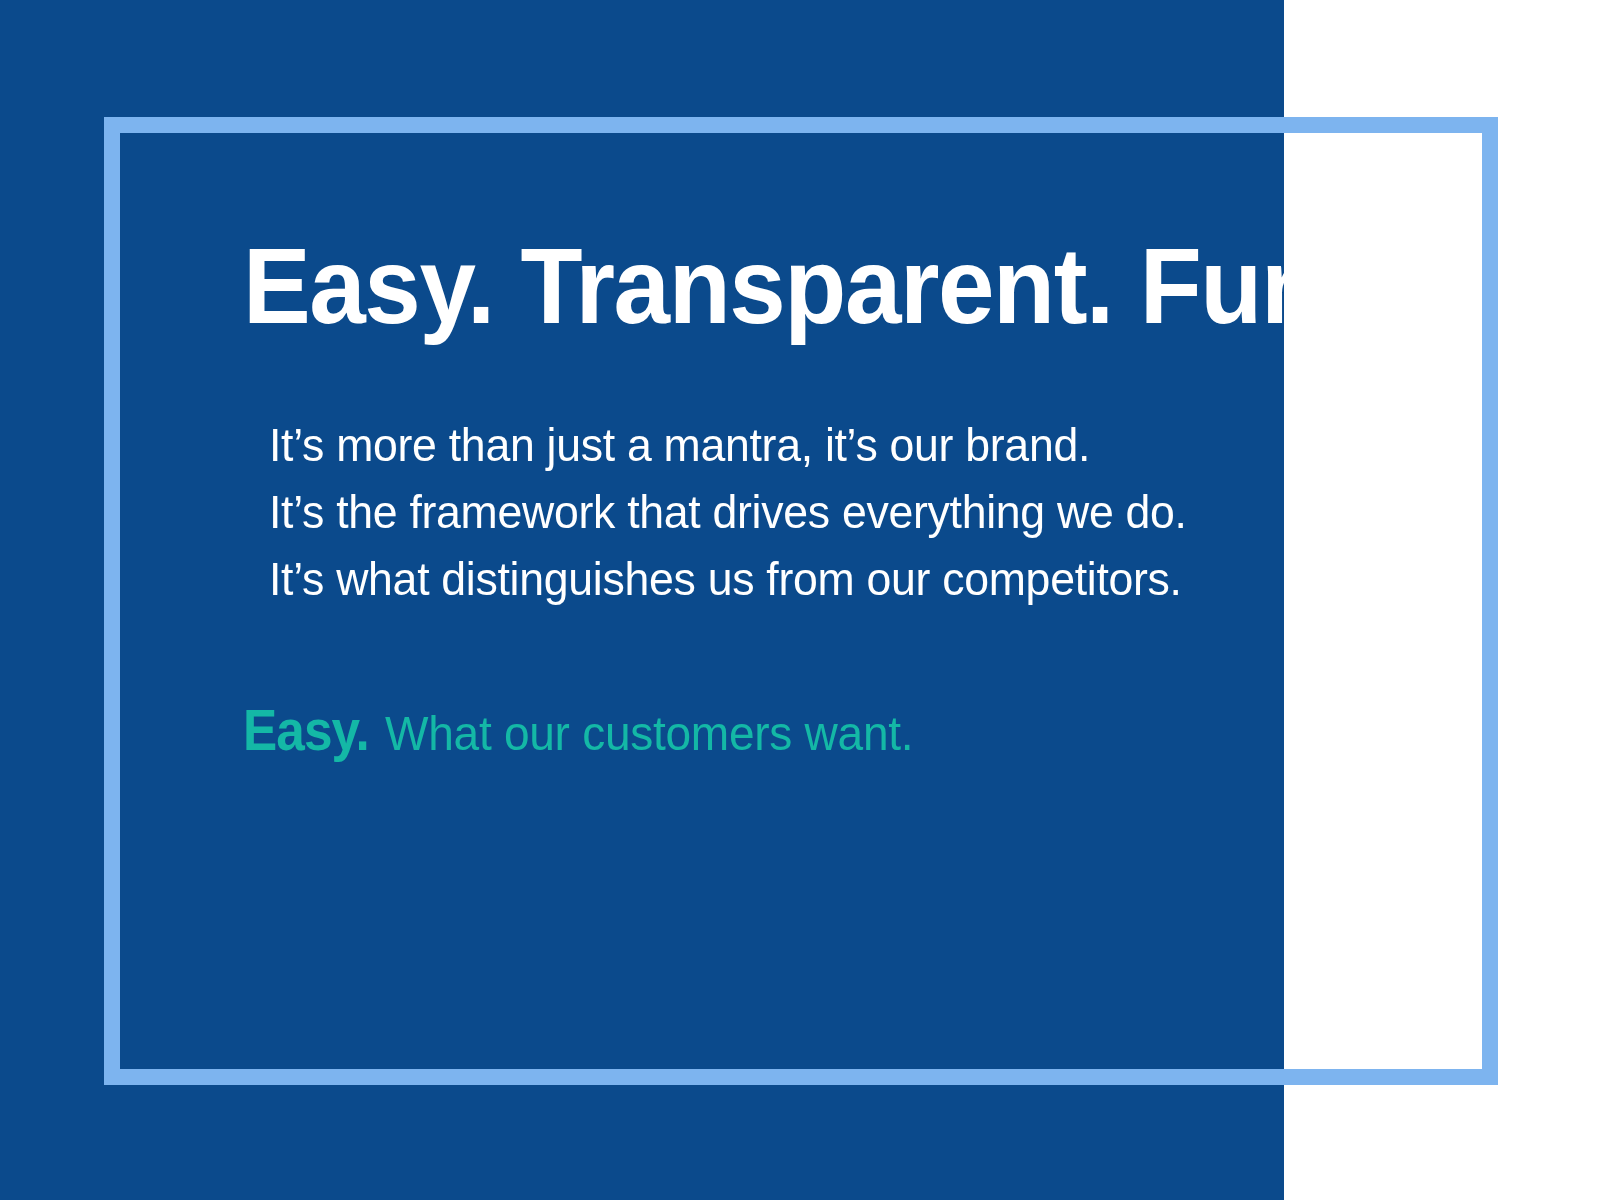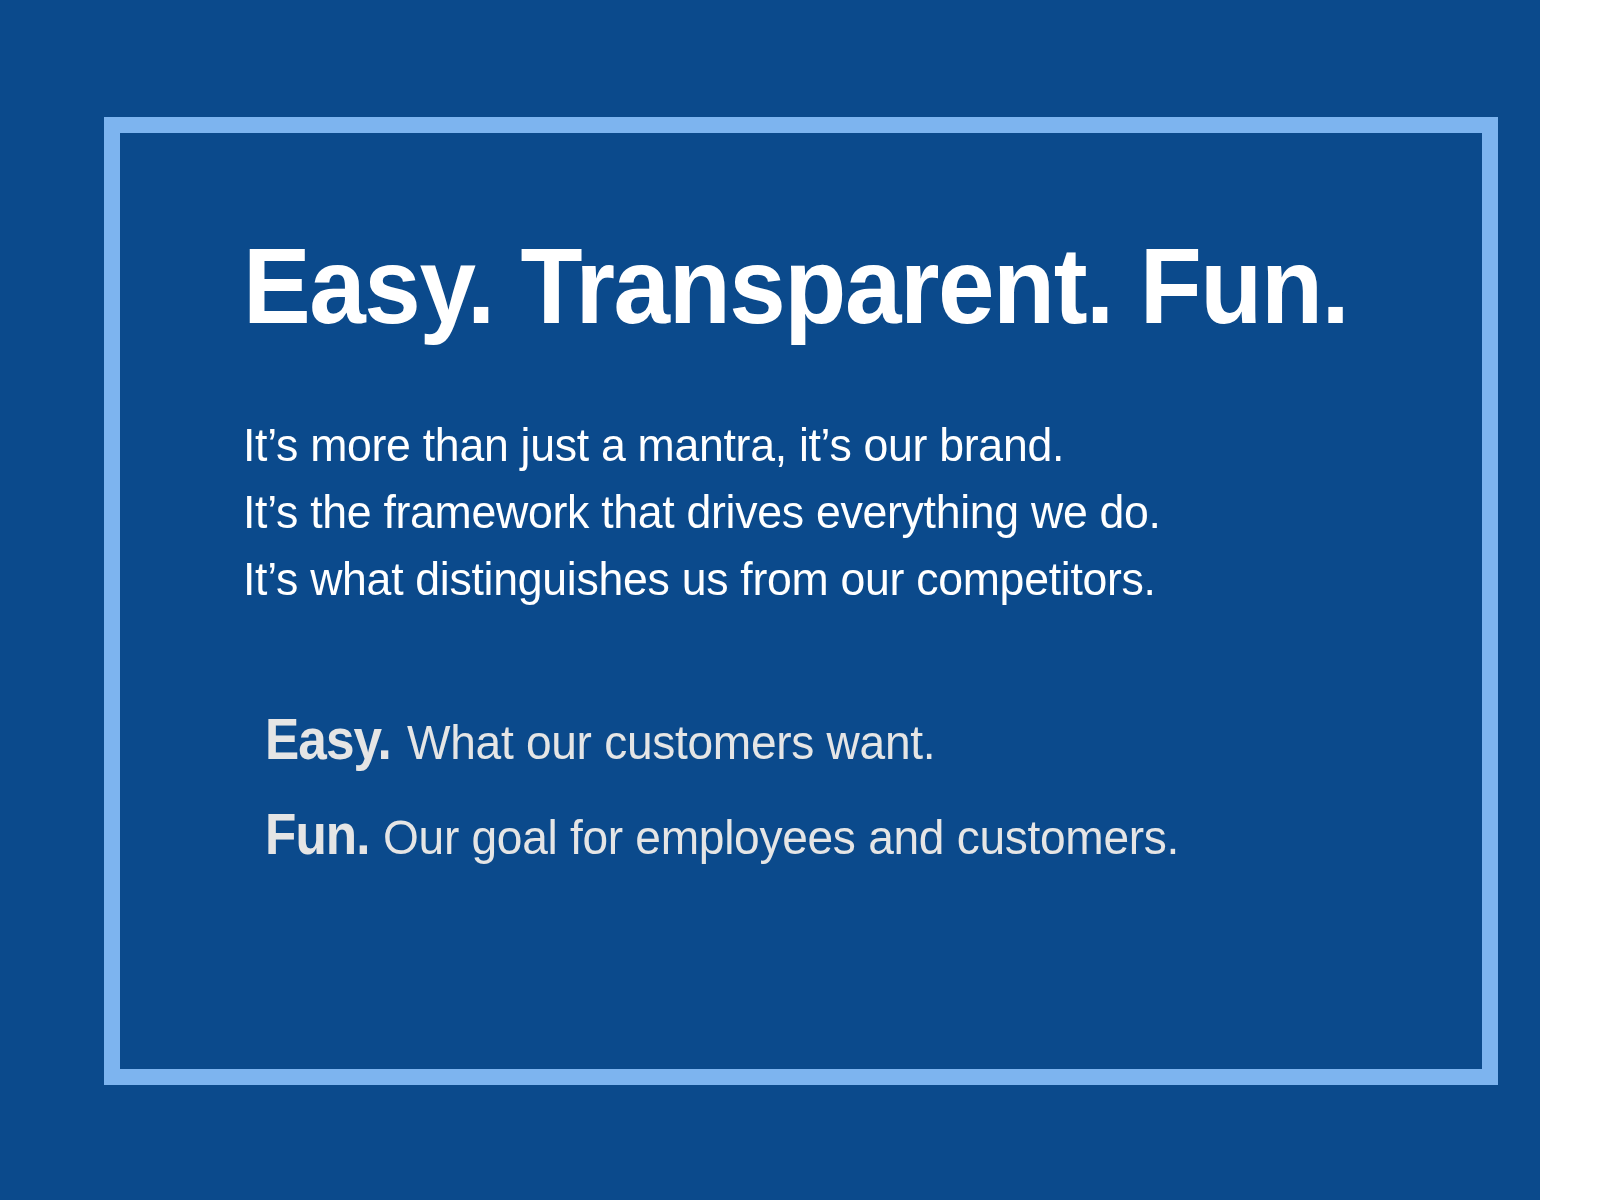--- a/index.html
+++ b/index.html
@@ -10,21 +10,21 @@
 
   body {
     width: 1600px;
     height: 1200px;
     overflow: hidden;
     font-family: "Liberation Sans", "DejaVu Sans", sans-serif;
   }
 
   #slide {
     position: relative;
-    width: 1540px;
+    width: 1284px;
     height: 1200px;
     background: #0b4a8c;
     box-sizing: border-box;
   }
 
   
   #frame {
     position: absolute;
     left: 104px;
     top: 117px;
@@ -50,42 +50,42 @@
     line-height: 1.0;
     letter-spacing: -1.5px;
     transform: scaleX(0.94);
     transform-origin: left center;
     white-space: nowrap;
     margin: 0;
   }
 
   .mantra-block {
     margin-top: 72px;
+    margin-left: 26px;
   }
 
   .mantra-line {
     color: #ffffff;
     font-weight: 400;
     font-size: 46px;
     line-height: 67px;
     letter-spacing: -0.3px;
     transform: scaleX(0.97);
     transform-origin: left center;
     white-space: nowrap;
   }
 
   .pillars-block {
     margin-top: 86px;
   }
 
   .pillar-line {
-    line-height: 81px;
+    line-height: 63px;
     white-space: nowrap;
-    color: #e5e5e5;
-    margin-left: 22px;
+    color: #14b8a6;
   }
 
   .pillar-term {
     font-weight: 700;
     font-size: 57px;
     letter-spacing: -1px;
     display: inline-block;
     transform: scaleX(0.9);
     transform-origin: left center;
   }
@@ -117,20 +117,17 @@
       <div class="mantra-line">It’s what distinguishes us from our competitors.</div>
     </div>
 
     <div class="pillars-block">
 
       <div class="pillar-line">
         <span class="pillar-term">Easy.</span><span class="pillar-desc">What our customers want.</span>
       </div>
 
 
-      <div class="pillar-line">
-        <span class="pillar-term">Fun.</span><span class="pillar-desc">Our goal for employees and customers.</span>
-      </div>
 
     </div>
 
   </div>
 </div>
 
 </body></html>

